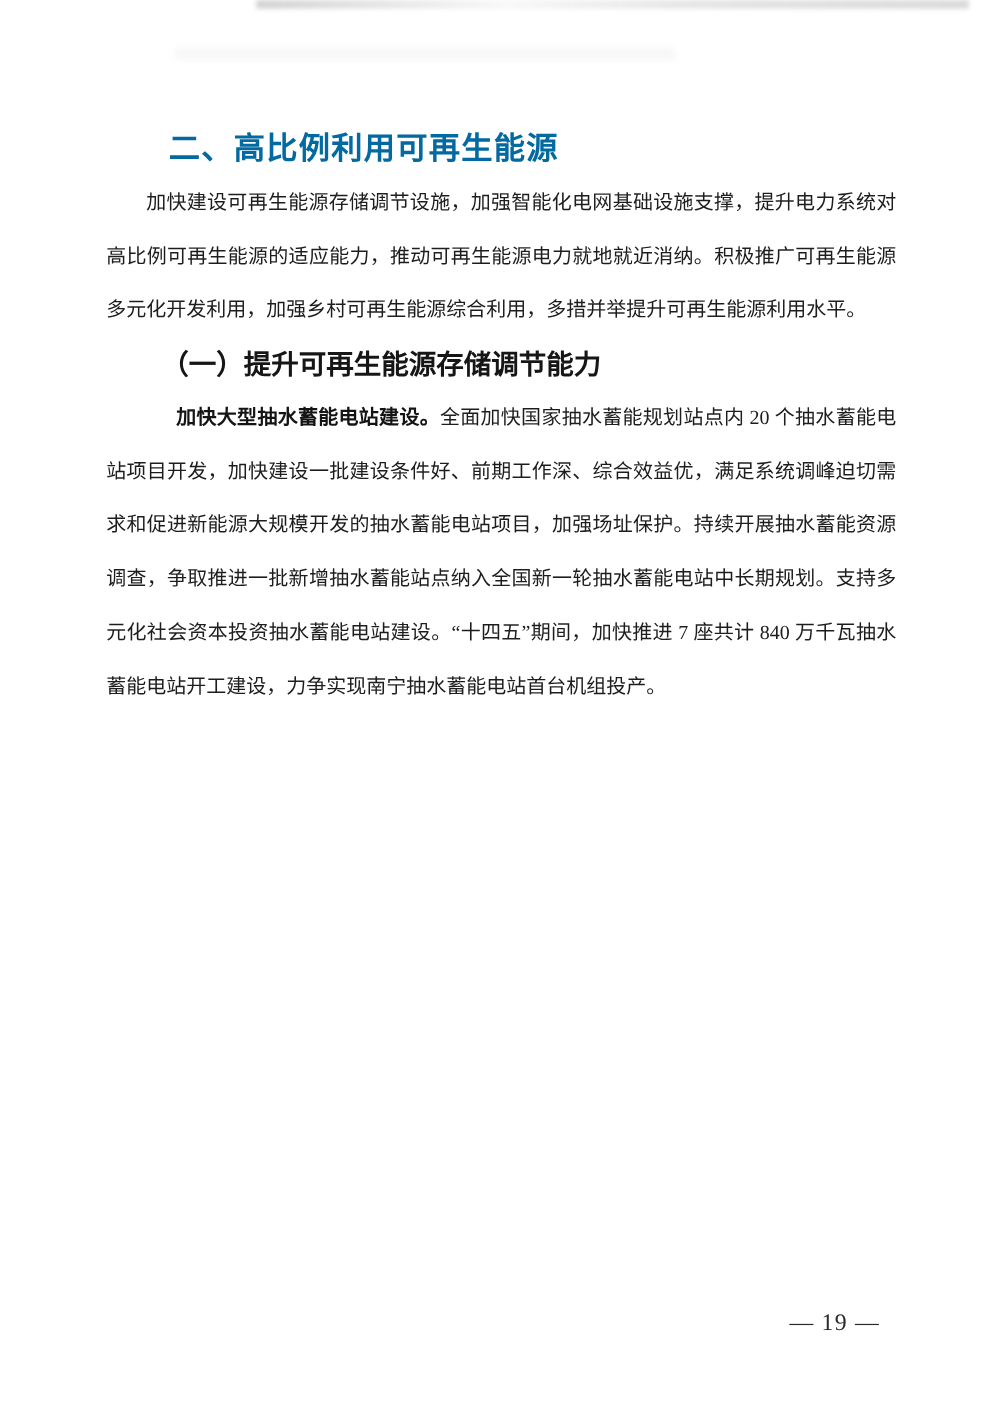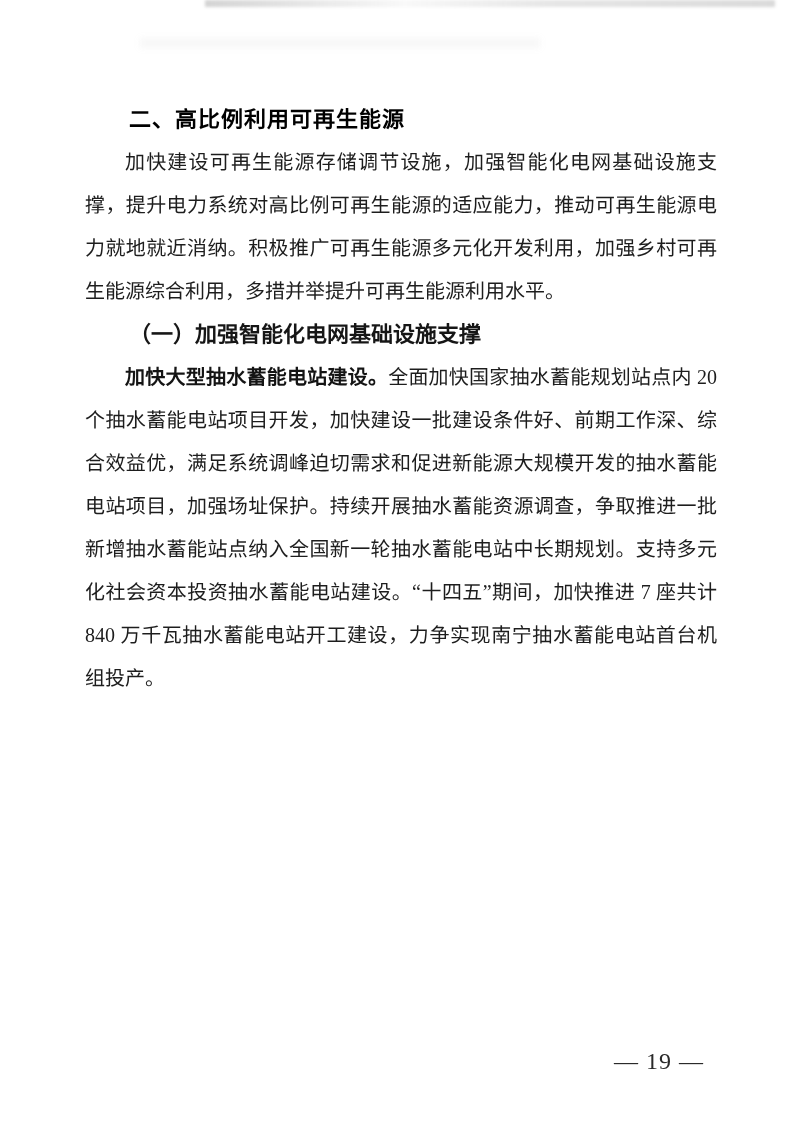--- a/index.html
+++ b/index.html
@@ -39,72 +39,73 @@
   }
   .content {
     position: absolute;
     left: 85px;
     top: 98px;
     width: 632px;
   }
   .section-heading {
     margin: 0;
     font-family: "Liberation Sans", "DejaVu Sans", sans-serif;
-    font-size: 22px;
+    font-size: 25px;
     font-weight: 700;
     line-height: 43px;
     text-indent: 2em;
-    color: #000000;
+    color: #0369a1;
     letter-spacing: 1px;
   }
   .subsection-heading {
     margin: 0;
     font-size: 22px;
     font-weight: 700;
     line-height: 43px;
     text-indent: 2em;
     color: #161616;
   }
   .body-para {
     margin: 0;
-    font-size: 20px;
+    font-size: 16px;
     line-height: 43px;
     text-align: justify;
     text-indent: 2em;
     color: #1d1d1d;
   }
   .para-lead {
     font-weight: 700;
     color: #141414;
+    margin-left: 24px;
   }
   .page-number {
     position: absolute;
     top: 1048px;
     right: 96px;
-    font-size: 24px;
+    font-size: 19px;
     letter-spacing: 1px;
     color: #2a2a2a;
     font-family: "Liberation Serif", "DejaVu Serif", serif;
   }
 </style>
 </head>
 <body>
 
 <div class="page">
 
   <div class="artifact-top"></div>
   <div class="artifact-smudge"></div>
 
   <main class="content">
 
     <h1 class="section-heading">二、高比例利用可再生能源</h1>
 
     <p class="body-para">加快建设可再生能源存储调节设施，加强智能化电网基础设施支撑，提升电力系统对高比例可再生能源的适应能力，推动可再生能源电力就地就近消纳。积极推广可再生能源多元化开发利用，加强乡村可再生能源综合利用，多措并举提升可再生能源利用水平。</p>
 
-    <h2 class="subsection-heading">（一）加强智能化电网基础设施支撑</h2>
+    <h2 class="subsection-heading">（一）提升可再生能源存储调节能力</h2>
 
     <p class="body-para"><strong class="para-lead">加快大型抽水蓄能电站建设。</strong><span>全面加快国家抽水蓄能规划站点内 20 个抽水蓄能电站项目开发，加快建设一批建设条件好、前期工作深、综合效益优，满足系统调峰迫切需求和促进新能源大规模开发的抽水蓄能电站项目，加强场址保护。持续开展抽水蓄能资源调查，争取推进一批新增抽水蓄能站点纳入全国新一轮抽水蓄能电站中长期规划。支持多元化社会资本投资抽水蓄能电站建设。“十四五”期间，加快推进 7 座共计 840 万千瓦抽水蓄能电站开工建设，力争实现南宁抽水蓄能电站首台机组投产。</span></p>
 
 
 
   </main>
 
   <div class="page-number">— 19 —</div>
 
 </div>

